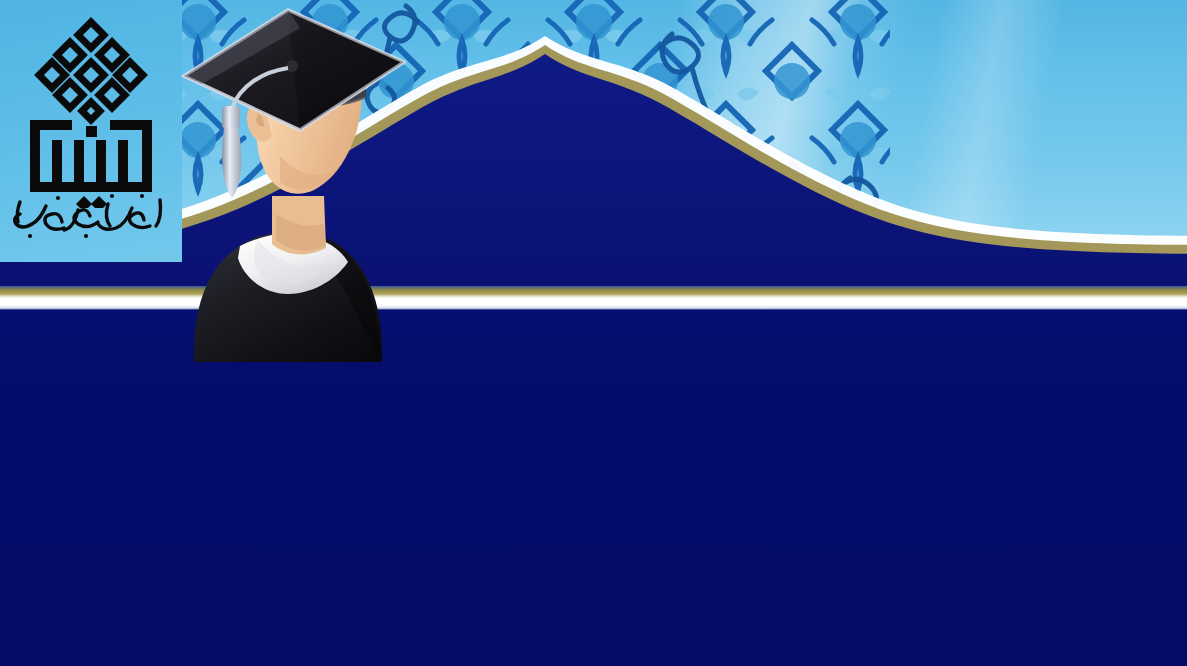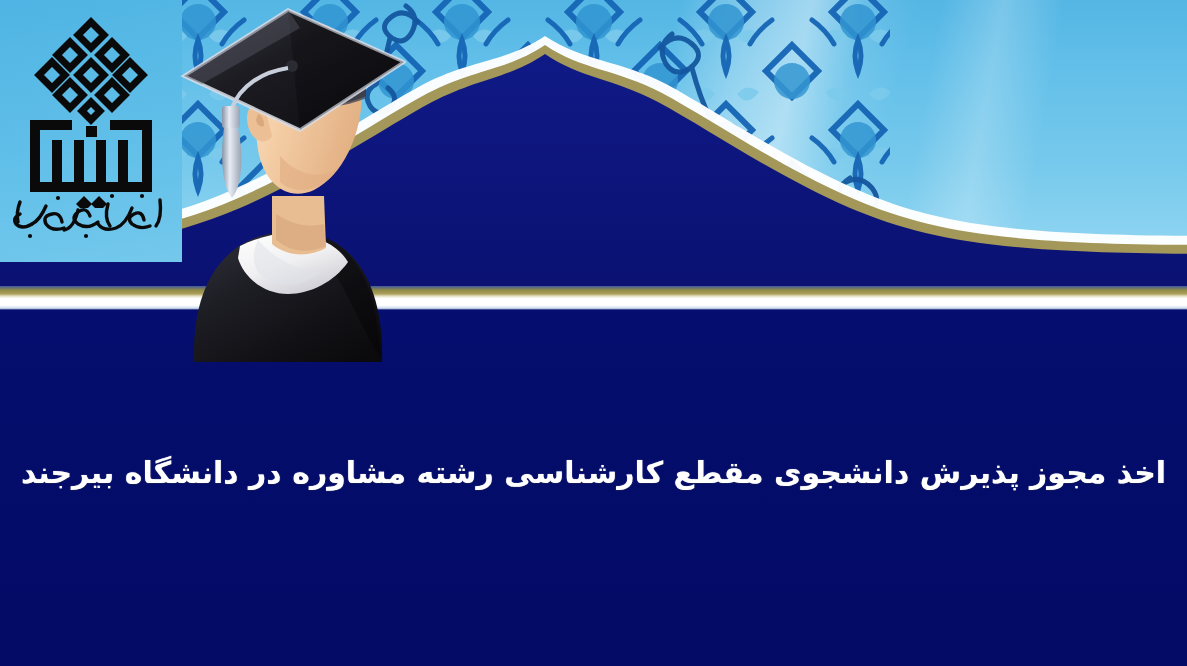--- a/index.html
+++ b/index.html
@@ -390,15 +390,14 @@
     <circle cx="116" cy="66" r="6" fill="#2b2b33"></circle>
 
     <path d="M112 68 C 86 72, 64 86, 56 108" fill="none" stroke="#c8cedb" stroke-width="4"></path>
 
     <rect x="46" y="106" width="18" height="22" rx="3" fill="url(#tassel)"></rect>
 
     <path d="M48 128 C 44 156, 46 186, 56 198 C 66 186, 68 156, 62 128 Z" fill="url(#tassel)"></path>
     <path d="M52 130 C 50 156, 52 182, 56 194" fill="none" stroke="#7b melhor" stroke-width="1"></path>
   </svg>
 
-  <div class="headline">اخذ مجوز  پذیرش دانشجوی مقطع کارشناسی رشته مشاوره در دانشگاه بیرجند</div>
 
 </div>
 
 </body></html>

